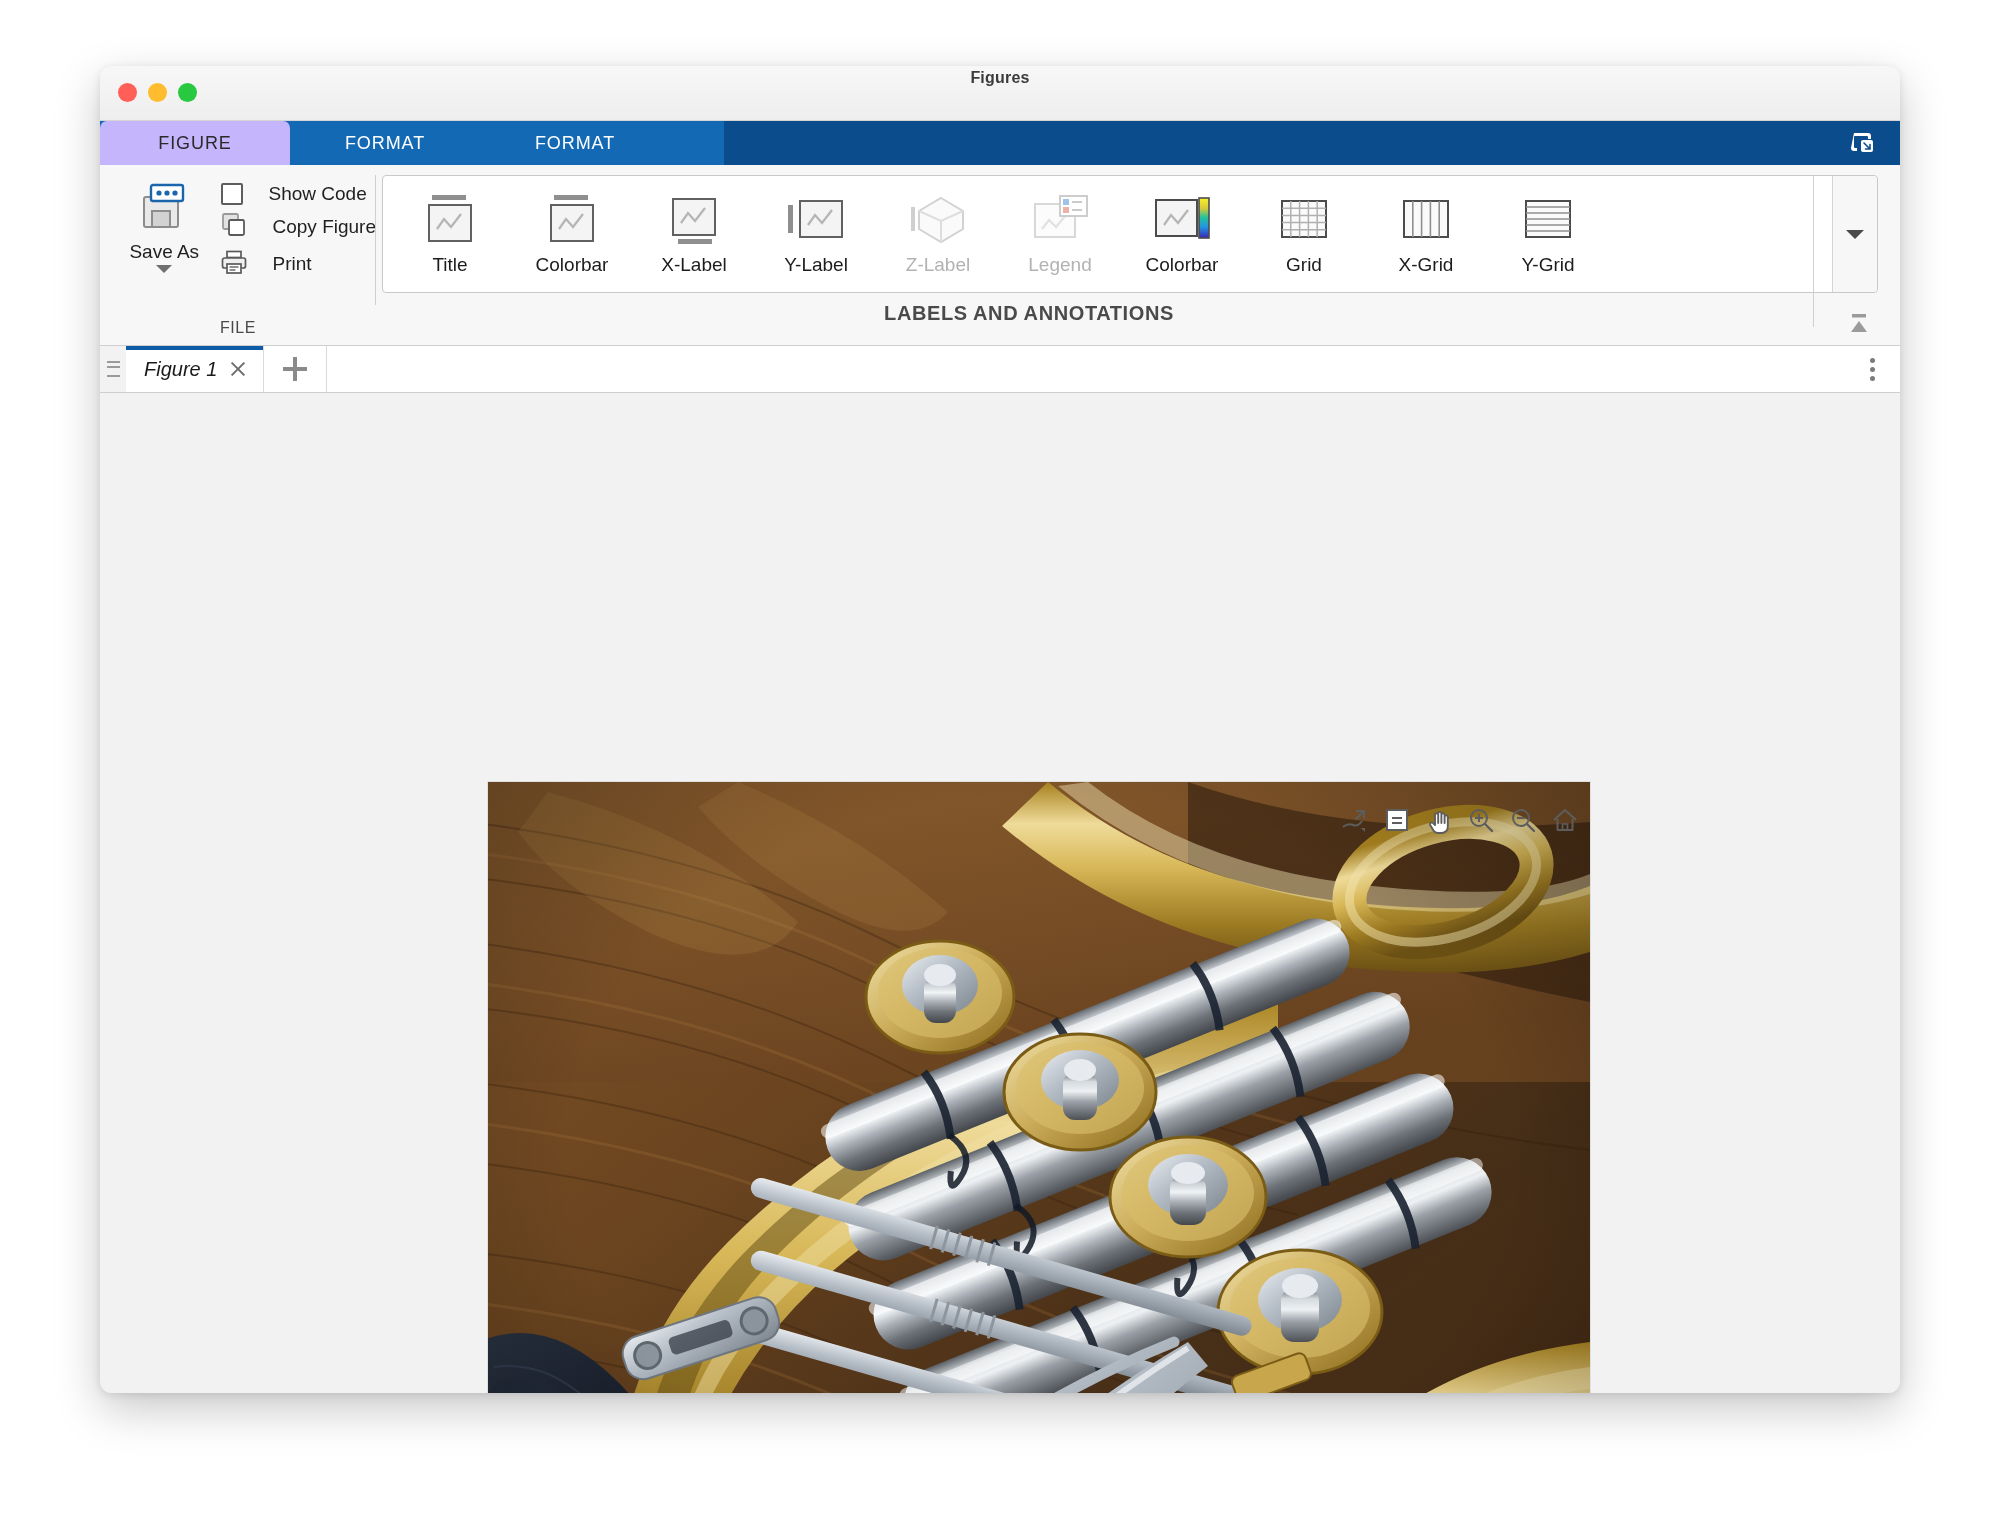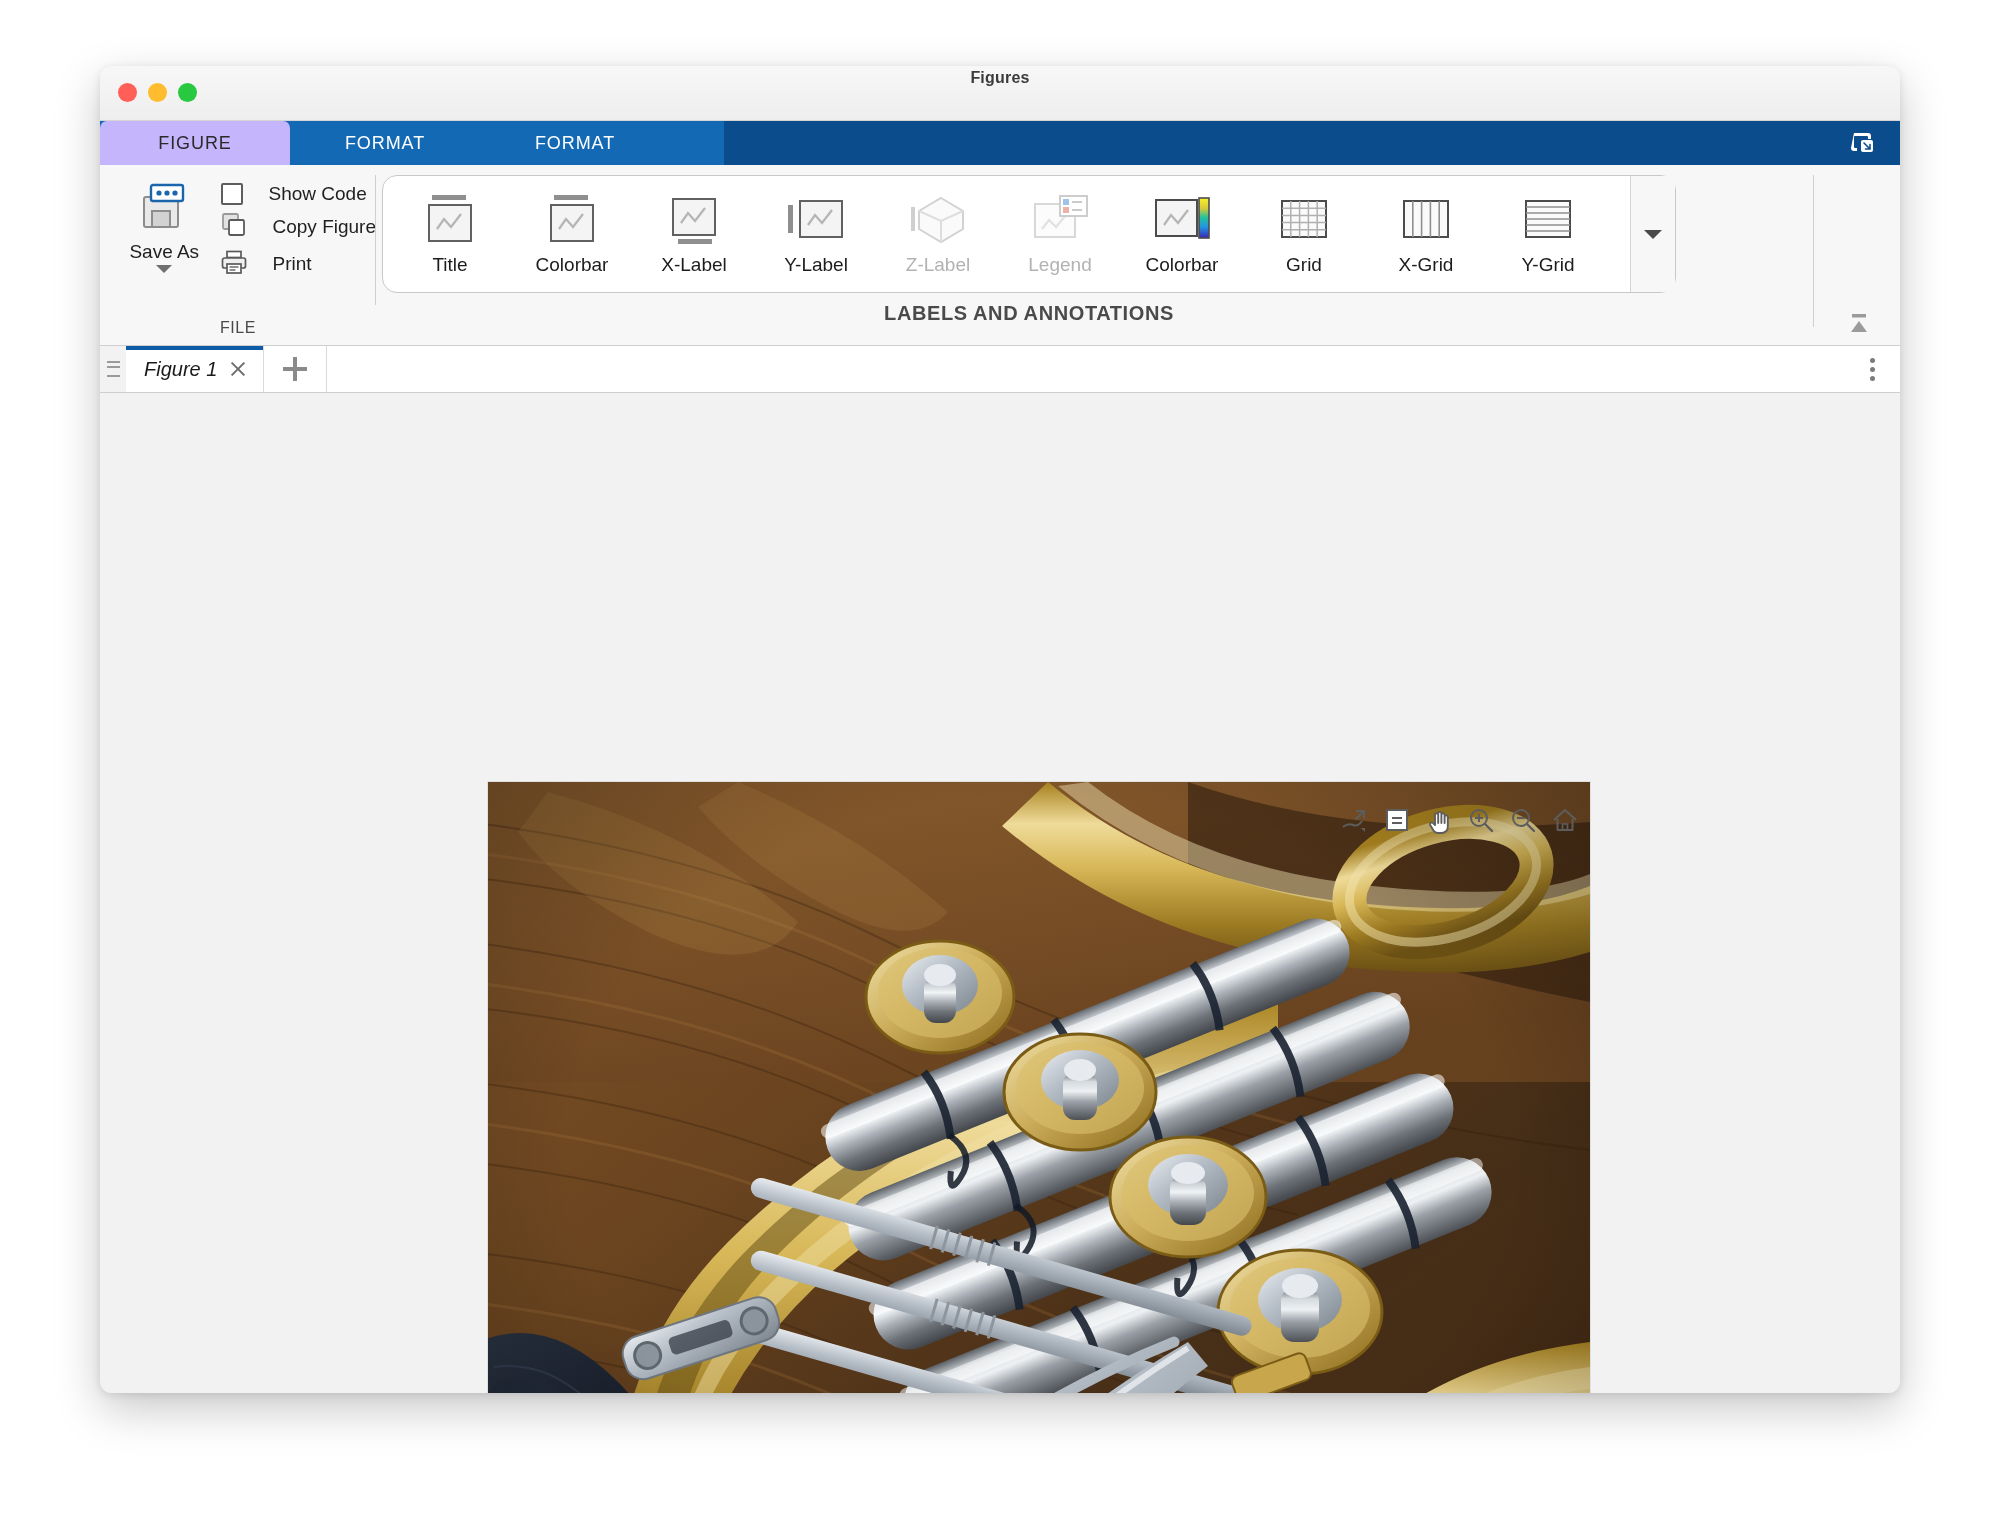--- a/index.html
+++ b/index.html
@@ -192,24 +192,24 @@
     position: relative;
     flex: 1;
     display: flex;
     flex-direction: column;
     padding-left: 6px;
   }
   #gallery-wrap {
     display: flex;
     align-items: stretch;
     margin: 10px 0 0 0;
-    width: 1294px;
+    width: 1496px;
     height: 118px;
     border: 1px solid #c8c8c8;
-    border-radius: 15px;
+    border-radius: 4px;
     background: #ffffff;
     box-sizing: border-box;
   }
   #gallery {
     flex: 1;
     display: flex;
     align-items: center;
     padding: 0 6px;
   }
   .gal-item {

